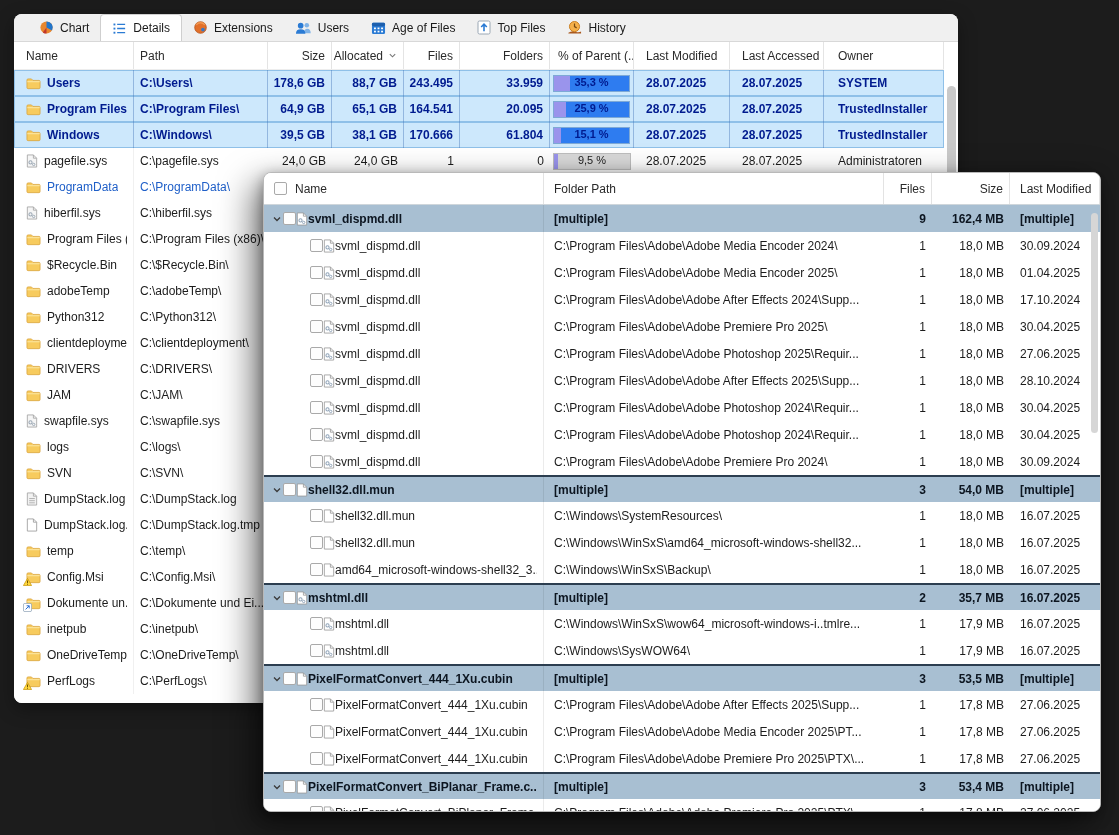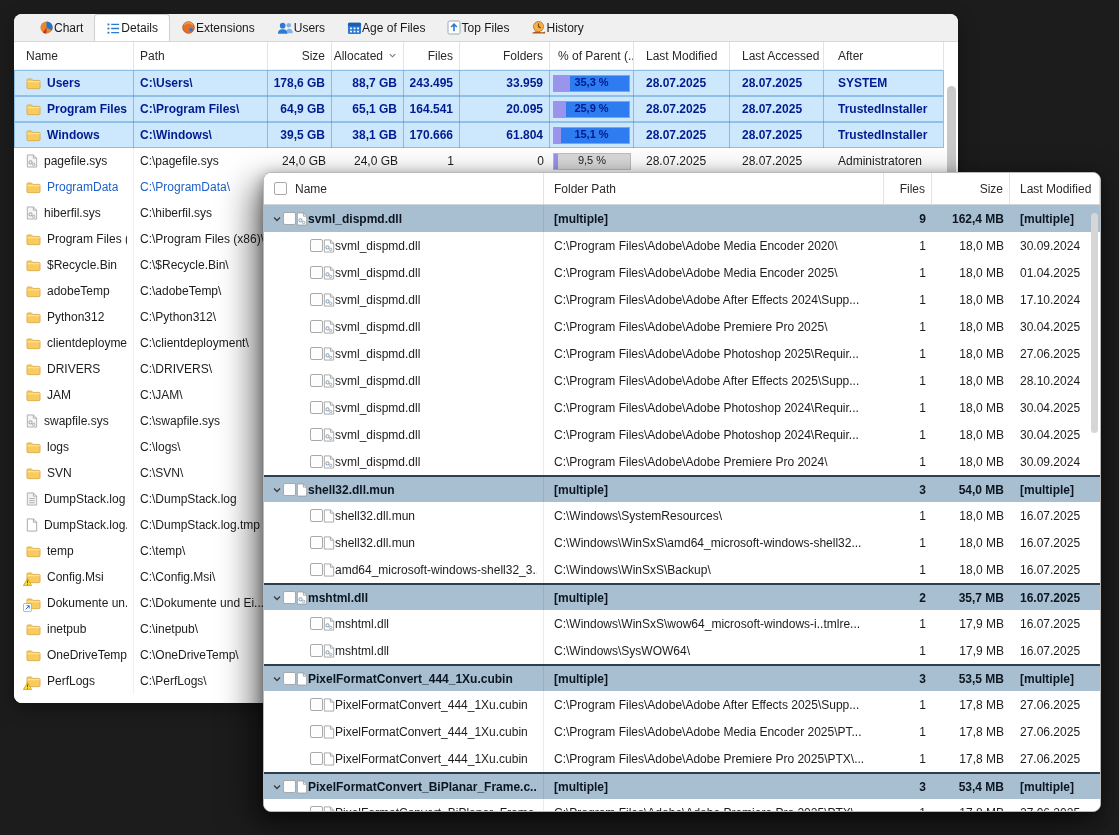--- a/index.html
+++ b/index.html
@@ -10,21 +10,21 @@
     position: relative;
     overflow: hidden;
   }
   .window { position:absolute; background:#fff; }
 
   
   #win1 { left:14px; top:14px; width:944px; height:689px; border-radius:8px; overflow:hidden;
           box-shadow:0 6px 18px rgba(0,0,0,.35); }
   .tabbar { height:28px; background:var(--tabbar-bg,#f0f0f0); border-bottom:1px solid #d8d8d8;
             display:flex; align-items:stretch; padding-left:14px; }
-  .tab { display:flex; align-items:center; gap:0; padding:0 11px; font-size:12px; color:#1a1a1a;
+  .tab { display:flex; align-items:center; gap:6px; padding:0 11px; font-size:12px; color:#1a1a1a;
          cursor:default; position:relative; }
   .tab.selected { background:#fff; border:1px solid #cfcfcf; border-bottom:none;
                   border-radius:4px 4px 0 0; z-index:2; }
   .tabicon { display:flex; align-items:center; }
 
   .w1header { position:absolute; top:28px; left:0; right:14px; height:28px; display:flex;
               background:#fff; border-bottom:1px solid #ededed; font-size:12px; color:#2a2a2a; }
   .w1header .cell { border-right:1px solid #e4e4e4; }
   #w1list { position:absolute; top:56px; left:0; right:14px; bottom:0; overflow:hidden; background:#fff; }
 
@@ -199,21 +199,21 @@
         <svg width="9" height="9" viewBox="0 0 10 10">
             <path d="M2 3.5 L5 6.5 L8 3.5" fill="none" stroke="#777" stroke-width="1.2"></path>
           </svg>
       </span>
     </div>
     <div class="cell c-files">Files</div>
     <div class="cell c-folders">Folders</div>
     <div class="cell c-pct">% of Parent (...</div>
     <div class="cell c-mod">Last Modified</div>
     <div class="cell c-acc">Last Accessed</div>
-    <div class="cell c-owner">After</div>
+    <div class="cell c-owner">Owner</div>
   </div>
 
   <div id="w1list">
       <div class="w1row sel">
     <div class="cell c-name">
       <span class="fileicon">
             <svg width="15" height="13" viewBox="0 0 16 13">
               <path d="M1 2.8 Q1 1.6 2.2 1.6 H5.8 L7.4 3.2 H13.8 Q15 3.2 15 4.4 V10.8 Q15 12 13.8 12 H2.2 Q1 12 1 10.8 Z" fill="#f7cb5e" stroke="#d8a23a" stroke-width=".8"></path>
               <path d="M1.4 4.6 H14.6" stroke="#fbe297" stroke-width="1.3"></path>
             </svg>
@@ -620,21 +620,21 @@
       <span class="fileicon">
             <svg width="12" height="14" viewBox="0 0 12 15">
               <path d="M1 1 H7.5 L11 4.5 V14 H1 Z" fill="#fff" stroke="#9b9b9b" stroke-width=".9"></path>
               <path d="M7.5 1 V4.5 H11" fill="none" stroke="#9b9b9b" stroke-width=".9"></path>
               <circle cx="4.4" cy="9" r="1.7" fill="none" stroke="#8fa3b8" stroke-width="1.1"></circle>
               <circle cx="7.8" cy="11.2" r="1.3" fill="none" stroke="#8fa3b8" stroke-width="1"></circle>
             </svg>
           </span>
       <span class="nm">svml_dispmd.dll</span>
     </div>
-    <div class="cell2 c2-path">C:\Program Files\Adobe\Adobe Media Encoder 2020\</div>
+    <div class="cell2 c2-path">C:\Program Files\Adobe\Adobe Media Encoder 2024\</div>
     <div class="cell2 c2-files">1</div>
     <div class="cell2 c2-size">18,0 MB</div>
     <div class="cell2 c2-mod">30.09.2024</div>
   </div>
       <div class="w2row child">
     <div class="cell2 c2-name">
       <span class="cb"></span>
       <span class="fileicon">
             <svg width="12" height="14" viewBox="0 0 12 15">
               <path d="M1 1 H7.5 L11 4.5 V14 H1 Z" fill="#fff" stroke="#9b9b9b" stroke-width=".9"></path>

